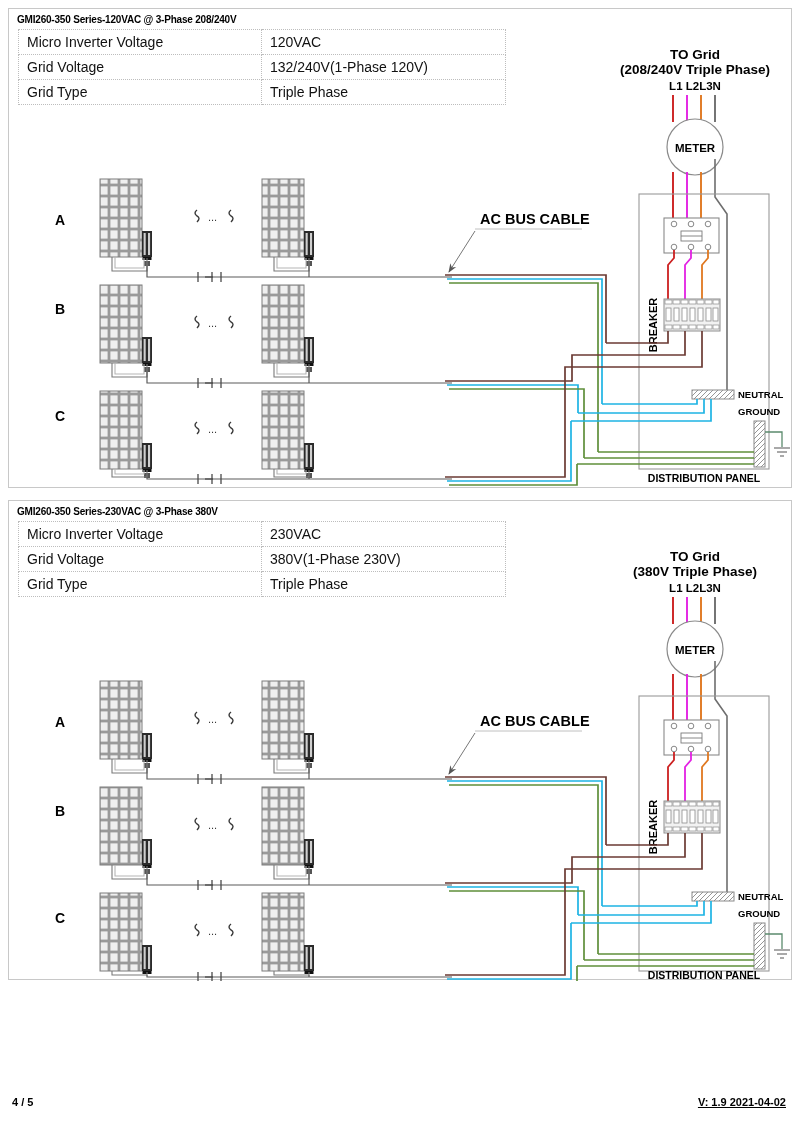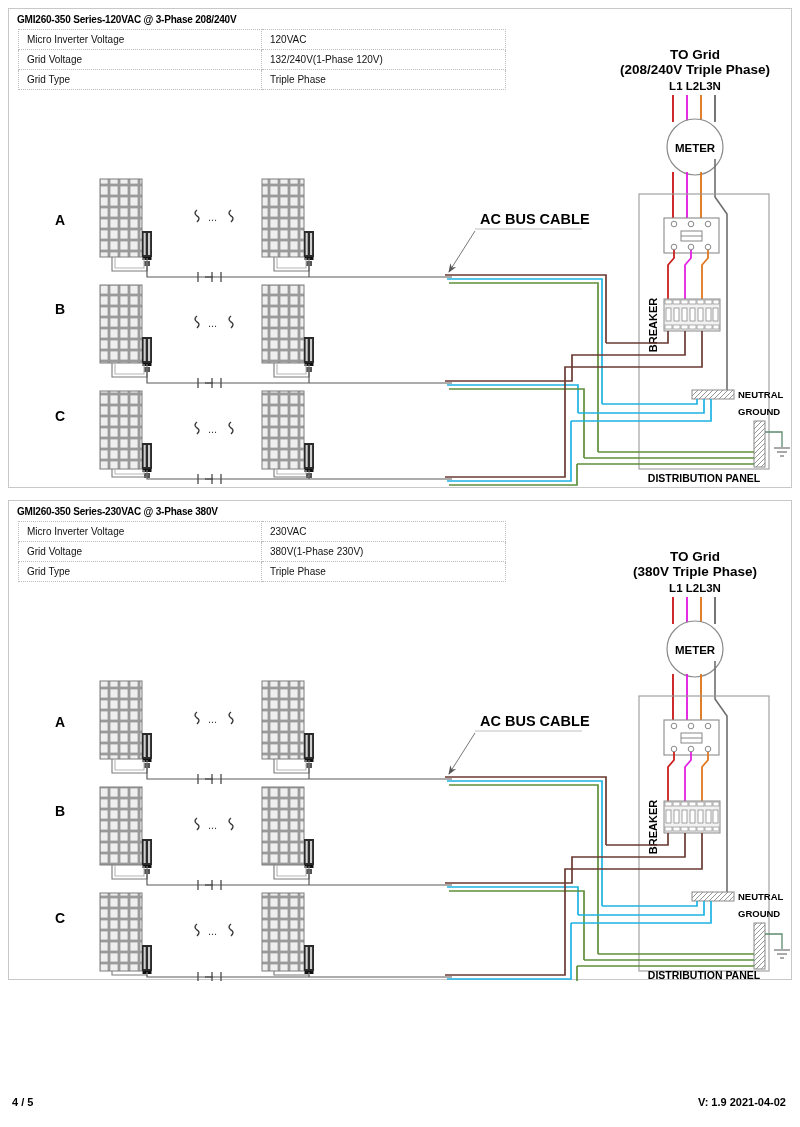--- a/index.html
+++ b/index.html
@@ -38,42 +38,42 @@
 
   
   table.spec {
     border-collapse: collapse;
     margin-left: 9px;
     width: 487px;
     table-layout: fixed;
   }
   table.spec td {
     border: 1px dotted #bdbdbd;
-    font-size: 10px;
+    font-size: 14px;
     padding: 4px 0 4px 8px;
     height: 20px;
     white-space: nowrap;
     color: #111;
   }
   table.spec td.k { width: 243px; }
   table.spec td.v { width: 244px; }
 
   
   .canvas { position: absolute; left: 0; top: 0; width: 784px; height: 480px; }
 
   
   .footer {
     position: absolute;
     left: 0; top: 1096px;
     width: 800px;
     font-size: 11px;
     font-weight: bold;
   }
   .footer .pg  { position: absolute; left: 12px;  top: 0; }
-  .footer .ver { position: absolute; right: 14px; top: 0; }
+  .footer .ver { position: absolute; right: 14px; top: 0; text-decoration: underline; }
 
   text { font-family: "Liberation Sans", sans-serif; }
 </style>
 </head>
 <body>
 
 <div class="page">
 
   <div class="diagram" id="diagram-1">
     <div class="diag-title">GMI260-350 Series-120VAC @ 3-Phase 208/240V</div>

